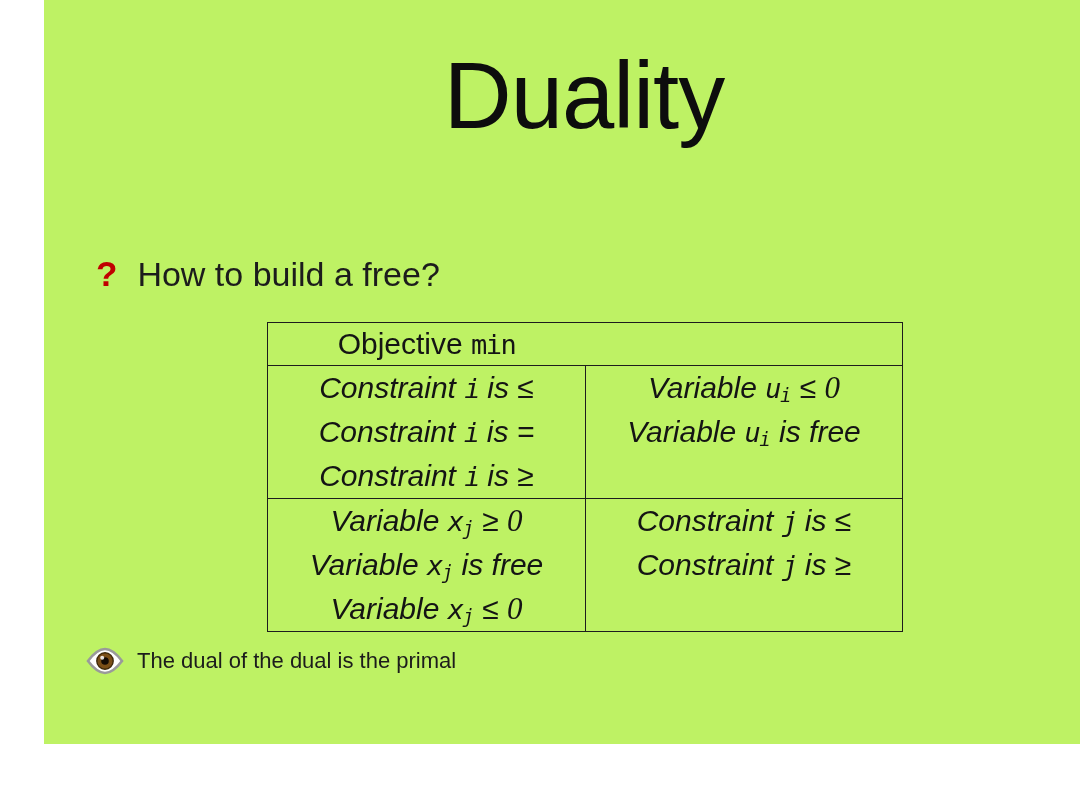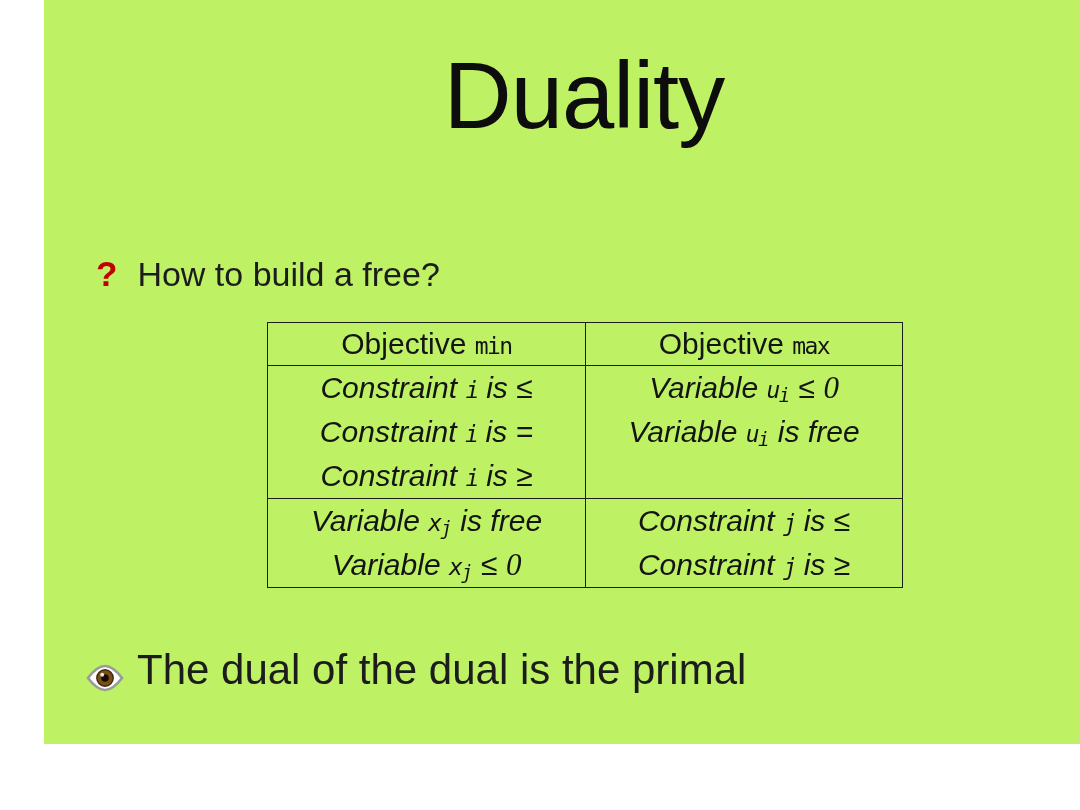--- a/index.html
+++ b/index.html
@@ -75,41 +75,41 @@
     height: 42px;
   }
   .line {
     line-height: 44px;
     height: 44px;
     white-space: nowrap;
   }
   .seg-n { font-family: "Liberation Sans", sans-serif; }
   .seg-c {
     font-family: "DejaVu Sans Mono", monospace;
-    font-size: 23px;
+    font-size: 27px;
     letter-spacing: -1.5px;
   }
   .seg-cs {
     font-family: "DejaVu Sans Mono", monospace;
     font-size: 19px;
     vertical-align: -4px;
     letter-spacing: 0;
   }
   .seg-m {
     font-family: "Liberation Serif", serif;
     font-size: 31px;
   }
   .note {
     position: absolute;
     left: 42px;
     top: 646px;
     display: flex;
     align-items: center;
     gap: 13px;
-    font-size: 42px;
+    font-size: 22px;
     color: #1c1c1c;
   }
   .eye {
     width: 38px;
     height: 30px;
     flex: 0 0 auto;
   }
 </style>
 </head>
 <body>
@@ -121,37 +121,35 @@
   <div class="question">
     <span class="qmark">?</span>
     <span class="qtext">How to build a free?</span>
   </div>
 
   <div class="dtable" id="dtable">
       <div class="trow">
         <div class="cell">
           <div class="hline"><span class="seg-n">Objective </span><span class="seg-c">min</span></div>
         </div>
-        <div class="cell">
-          <div class="hline"><span class="seg-n">Objective </span><span class="seg-c">max</span></div>
-        </div>
       </div>
       <div class="trow">
         <div class="cell">
           <div class="line"><span class="seg-n">Constraint </span><span class="seg-c">i</span><span class="seg-n"> is ≤</span></div>
           <div class="line"><span class="seg-n">Constraint </span><span class="seg-c">i</span><span class="seg-n"> is =</span></div>
           <div class="line"><span class="seg-n">Constraint </span><span class="seg-c">i</span><span class="seg-n"> is ≥</span></div>
         </div>
         <div class="cell">
           <div class="line"><span class="seg-n">Variable </span><span class="seg-c">u</span><span class="seg-cs">i</span><span class="seg-n"> ≤ </span><span class="seg-m">0</span></div>
           <div class="line"><span class="seg-n">Variable </span><span class="seg-c">u</span><span class="seg-cs">i</span><span class="seg-n"> is free</span></div>
         </div>
       </div>
       <div class="trow">
         <div class="cell">
+          <div class="line"><span class="seg-n">Variable </span><span class="seg-c">x</span><span class="seg-cs">j</span><span class="seg-n"> ≥ </span><span class="seg-m">0</span></div>
           <div class="line"><span class="seg-n">Variable </span><span class="seg-c">x</span><span class="seg-cs">j</span><span class="seg-n"> is free</span></div>
           <div class="line"><span class="seg-n">Variable </span><span class="seg-c">x</span><span class="seg-cs">j</span><span class="seg-n"> ≤ </span><span class="seg-m">0</span></div>
         </div>
         <div class="cell">
           <div class="line"><span class="seg-n">Constraint </span><span class="seg-c">j</span><span class="seg-n"> is ≤</span></div>
           <div class="line"><span class="seg-n">Constraint </span><span class="seg-c">j</span><span class="seg-n"> is ≥</span></div>
         </div>
       </div>
     </div>
 

